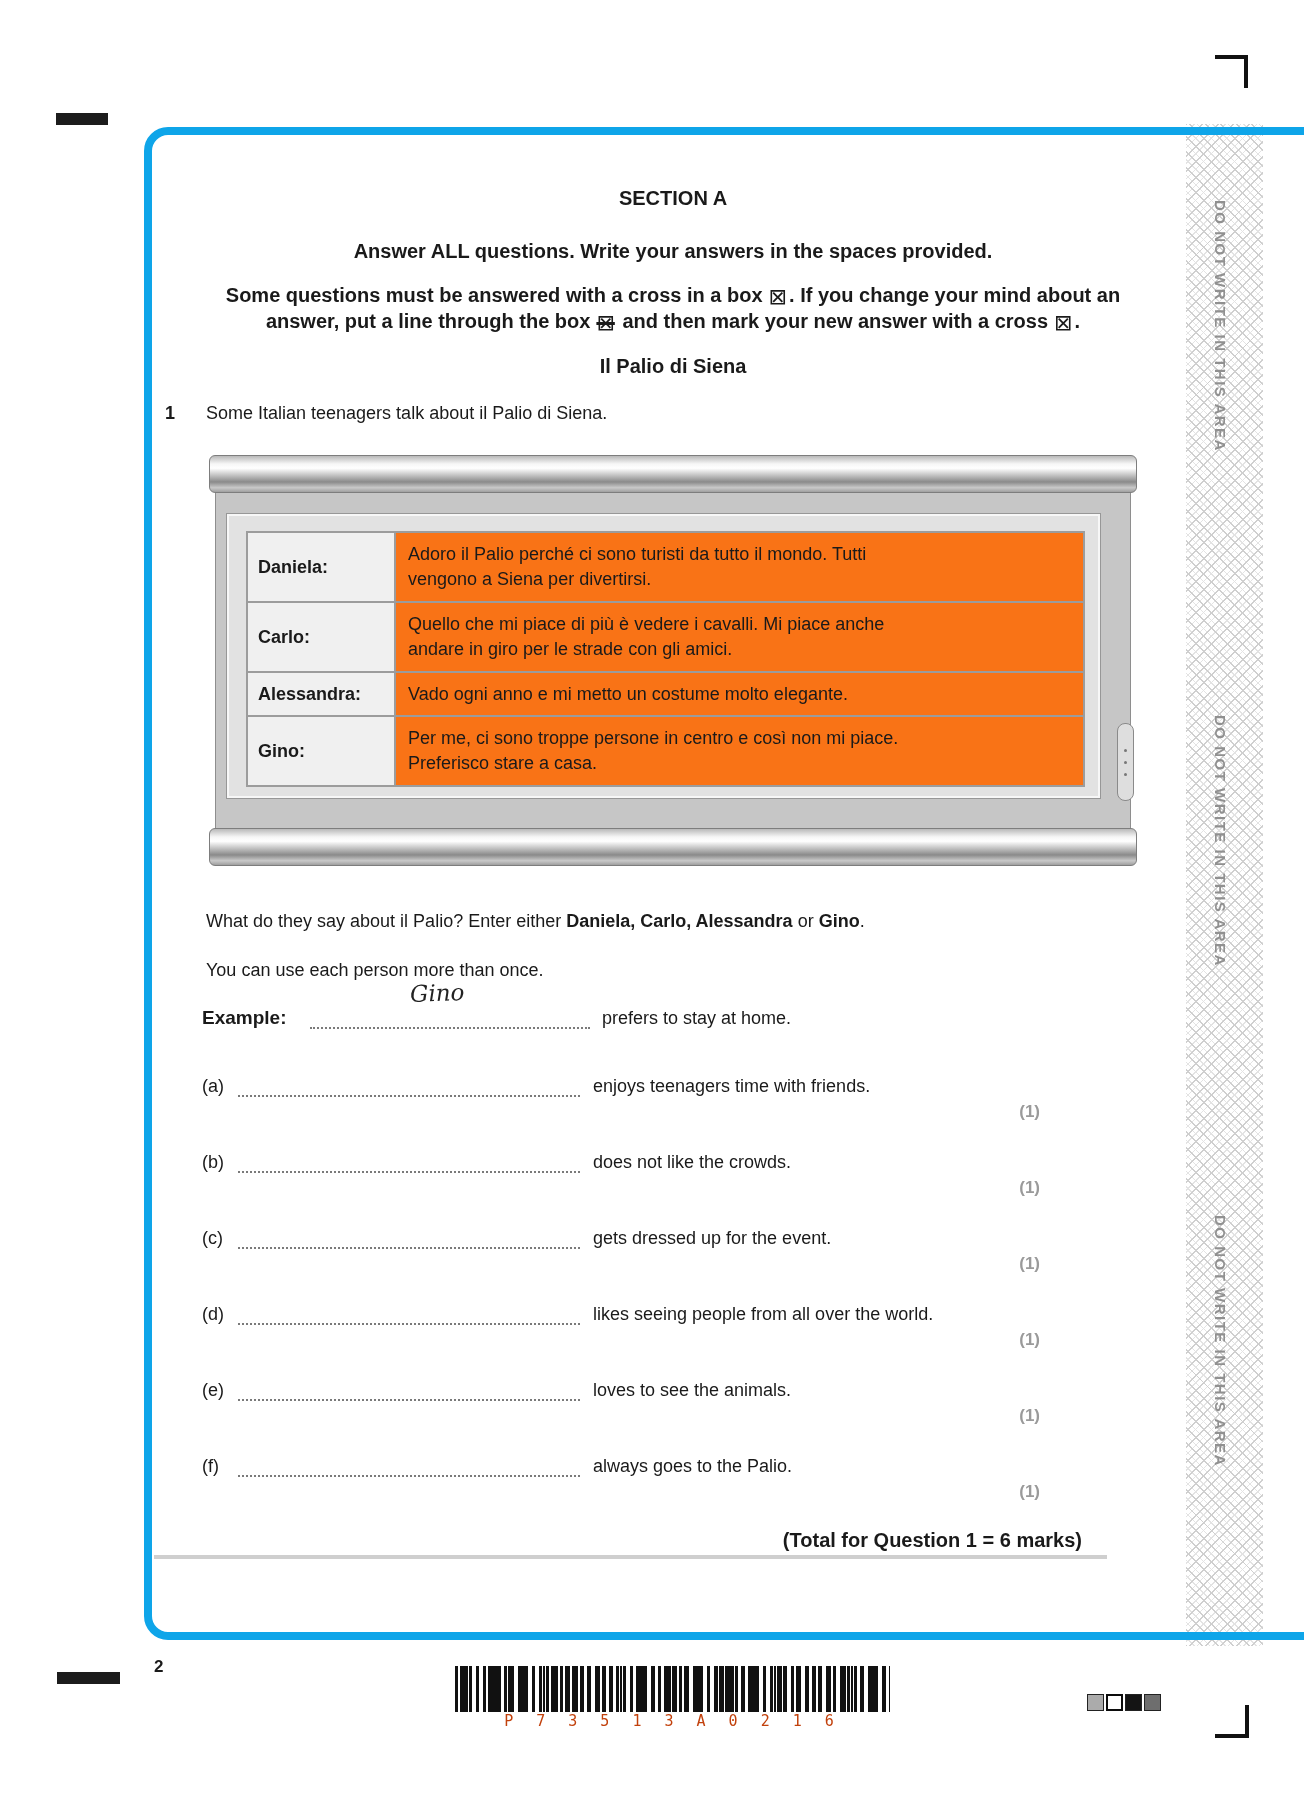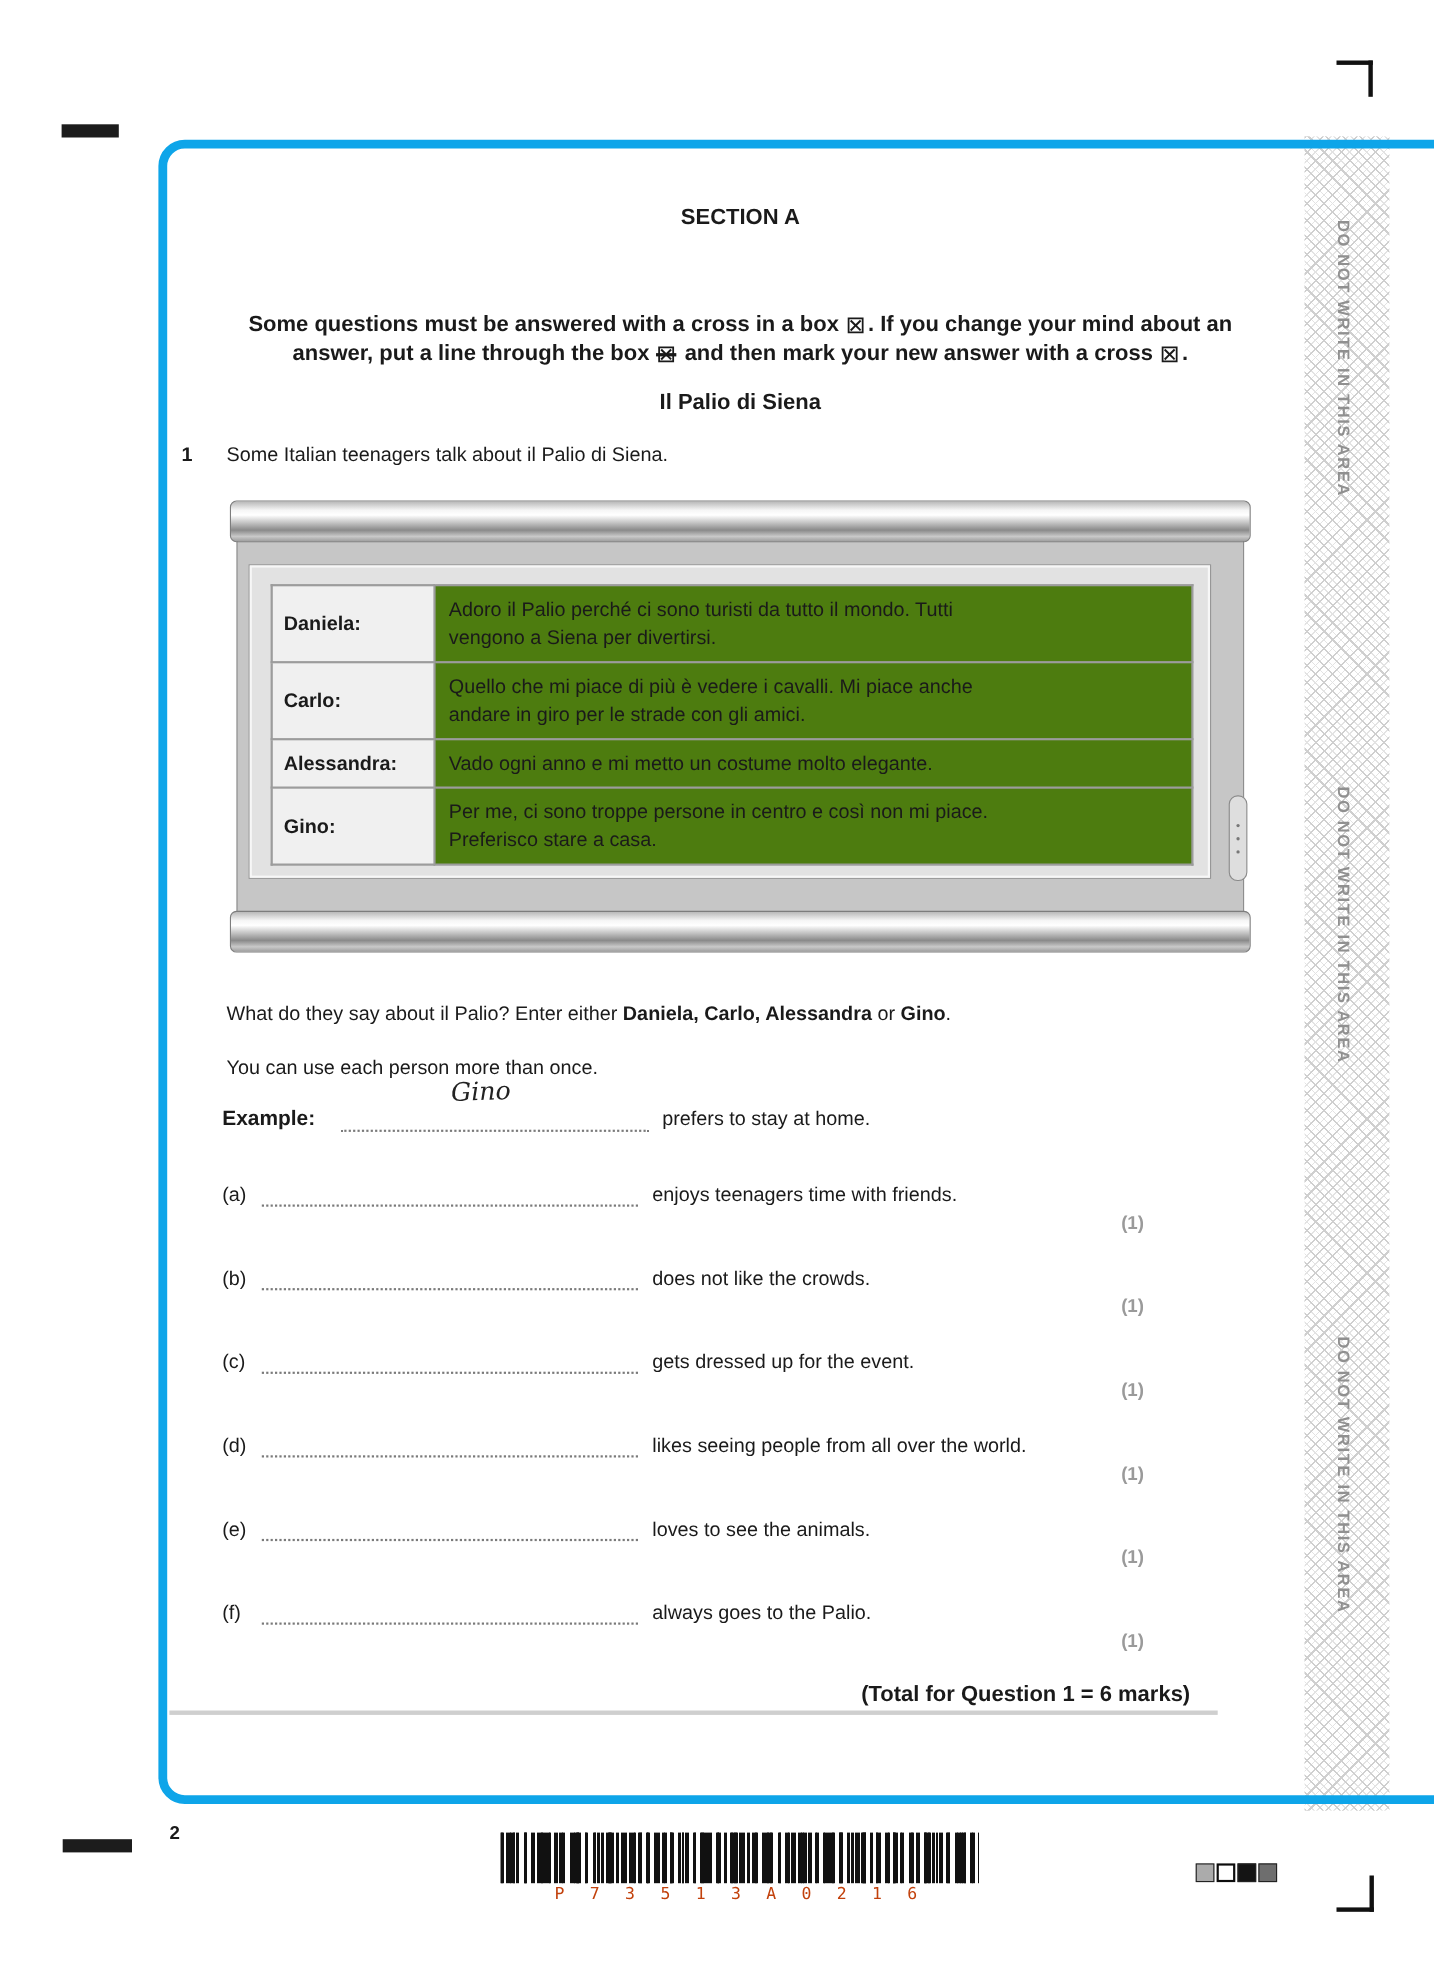--- a/index.html
+++ b/index.html
@@ -75,21 +75,21 @@
   }
   .bar-top { top:0; } .bar-bottom { top:373px; }
   .panel {
     position:absolute; left:18px; top:59px; width:873px; height:284px;
     background:#e2e2e2; border:2px solid #f7f7f7; box-shadow:0 0 0 1px #979797;
   }
   .sp-table { position:absolute; left:17px; top:15px; width:839px;
     border-collapse:collapse; table-layout:fixed; }
   .sp-table td { border:2px solid #9c9c9c; vertical-align:middle; font-size:18px; line-height:25px; }
   .sp-table td.name { width:148px; background:#f0f0f0; font-weight:bold; padding-left:10px; }
-  .sp-table td.quote { background:#4d7c0f; padding-left:12px; }
+  .sp-table td.quote { background:#f97316; padding-left:12px; }
   .row-h2 { height:70px; } .row-h1 { height:44px;margin-top:40px; }
   .handle {
     position:absolute; left:908px; top:268px; width:17px; height:78px;
     background:#dedede; border:1px solid #8a8a8a; border-radius:8px;
     display:flex; flex-direction:column; align-items:center; justify-content:center; gap:9px;
   }
   .handle i { width:3px; height:3px; background:#777; border-radius:50%; }
 
   
   .task-line { position:absolute; left:54px; top:776px; font-size:18px; }
@@ -149,20 +149,21 @@
 
   <div class="hatch">
     <span class="dnw dnw1">DO NOT WRITE IN THIS AREA</span>
     <span class="dnw dnw2">DO NOT WRITE IN THIS AREA</span>
     <span class="dnw dnw3">DO NOT WRITE IN THIS AREA</span>
   </div>
 
   <div class="main-box">
 
     <div class="center-line h-bold section-title">SECTION A</div>
+    <div class="center-line h-bold answer-line">Answer ALL questions. Write your answers in the spaces provided.</div>
 
     <div class="center-line h-bold instr">
       <span class="row">
         <span>Some questions must be answered with a cross in a box</span><span class="glyph-box">⊠</span><span>. If you change your mind about an</span>
       </span>
       <span class="row">
         <span>answer, put a line through the box</span><span class="glyph-box glyph-strike">⊠</span>
         <span>and then mark your new answer with a cross</span><span class="glyph-box">⊠</span><span>.</span>
       </span>
     </div>

